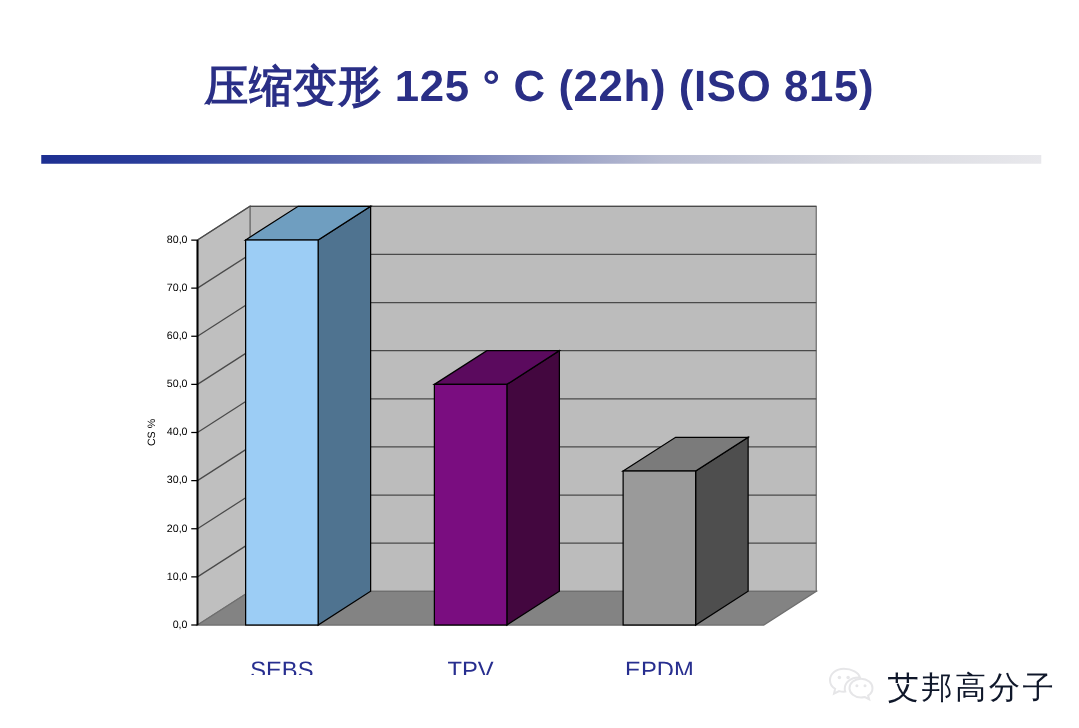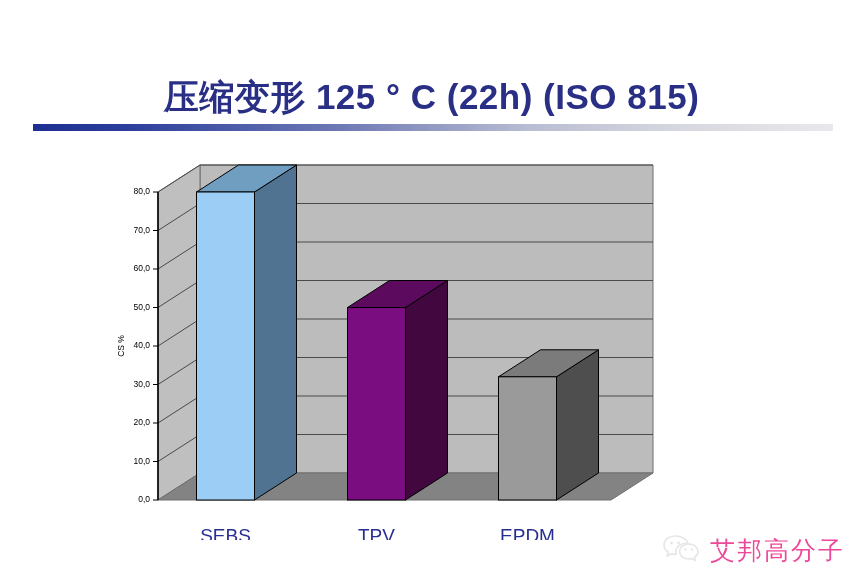--- a/index.html
+++ b/index.html
@@ -8,21 +8,21 @@
     background:#ffffff;
     font-family:"Liberation Sans","DejaVu Sans",sans-serif;
     overflow:hidden;
     position:relative;
   }
   .slide{position:absolute;inset:0;background:#fff;}
 
   
   .title-wrap{
     position:absolute;left:0;top:52px;width:863px;height:62px;
-    display:flex;align-items:flex-end;justify-content:center;
+    display:flex;align-items:flex-start;justify-content:center;
   }
   .title{
     font-size:35px;font-weight:bold;color:#2a2f86;
     letter-spacing:0.5px;white-space:nowrap;line-height:1;
   }
 
   .divider{
     position:absolute;left:33px;top:124px;width:800px;height:7px;
     background:linear-gradient(to right,#1d2f91 0%,#2c3f9c 12%,#6d78b4 38%,#b9bdd2 62%,#d8d9e0 82%,#e8e8ec 100%);
   }
@@ -45,21 +45,21 @@
     text-anchor:middle;text-decoration:underline;
   }
 
   
   .watermark{
     position:absolute;right:18px;bottom:14px;
     display:flex;align-items:center;gap:9px;
     opacity:1;
   }
   .wm-text{
-    font-size:25px;color:#ec4899;font-family:"DejaVu Sans","Liberation Sans",sans-serif;
+    font-size:25px;color:#0f172a;font-family:"DejaVu Sans","Liberation Sans",sans-serif;
     letter-spacing:2px;line-height:1;
   }
 </style>
 </head>
 <body>
 
 <div class="slide">
 
   <div class="title-wrap">
     <div class="title">压缩变形 125 ° C (22h) (ISO 815)</div>

